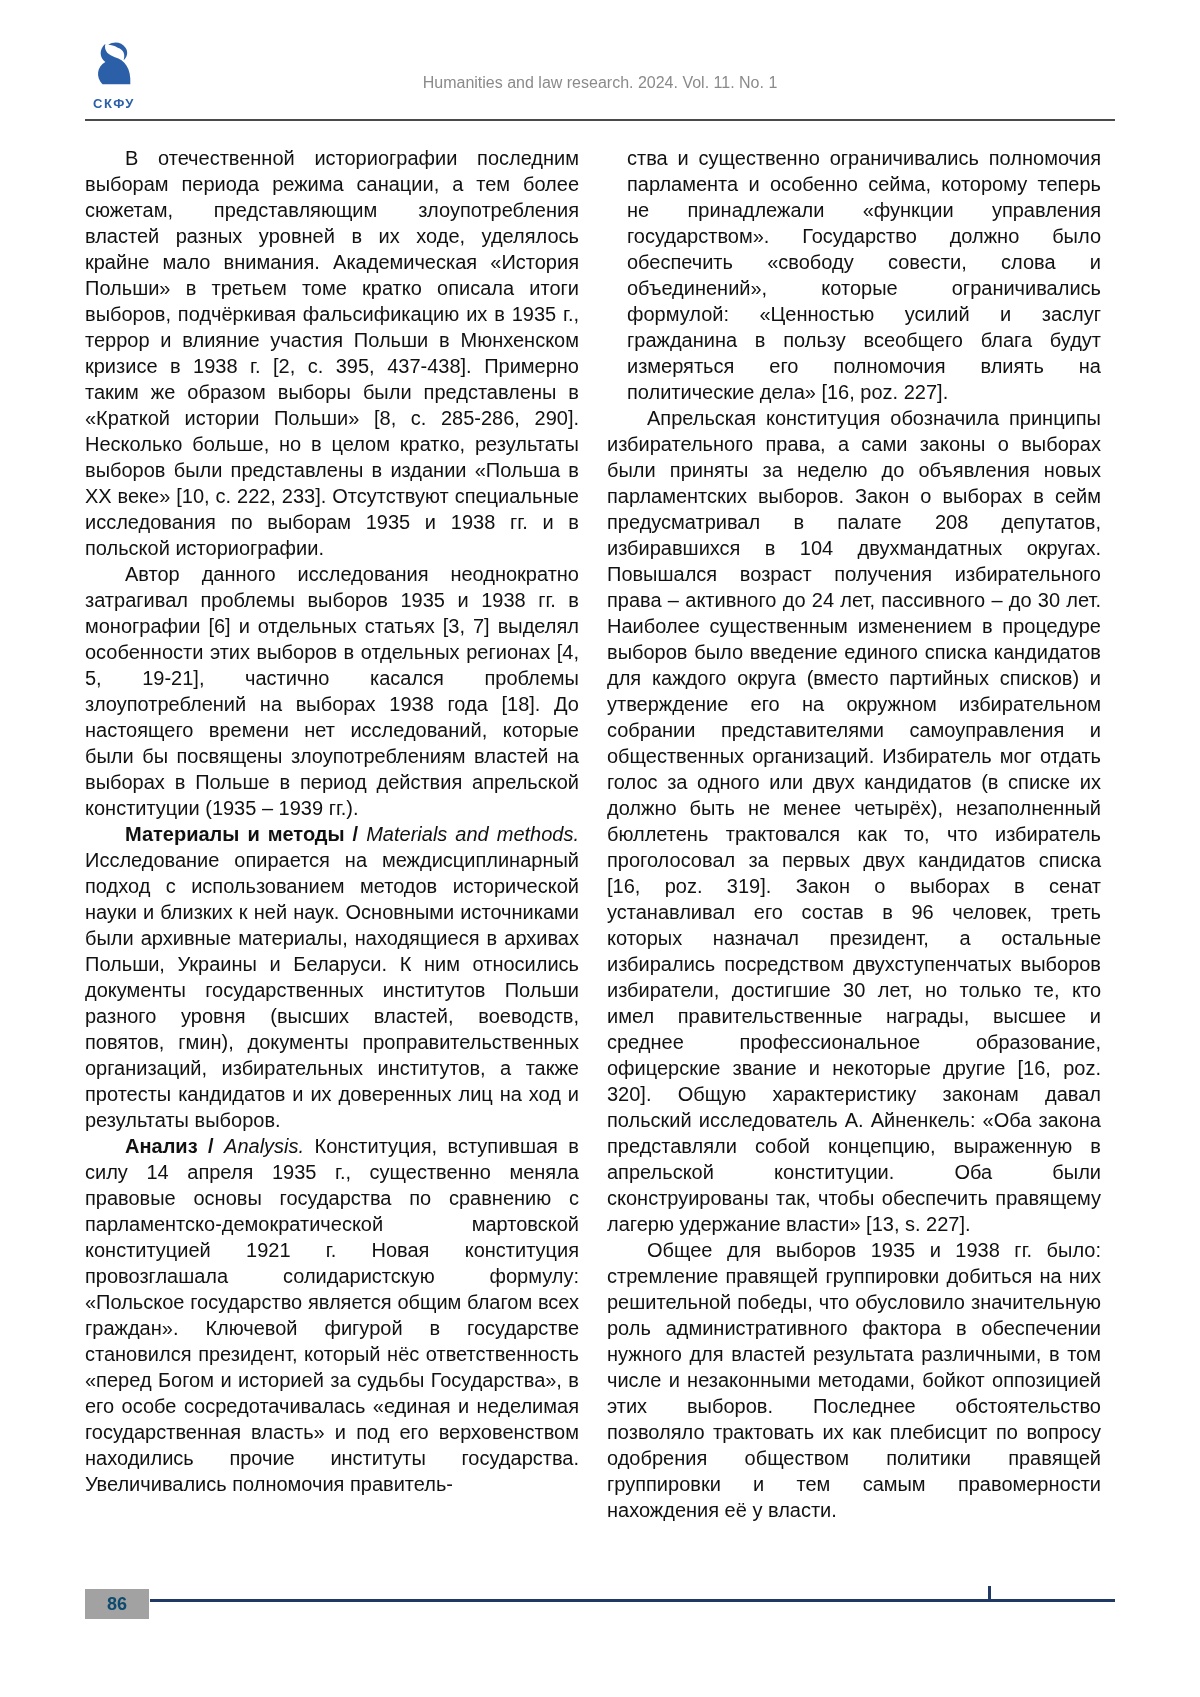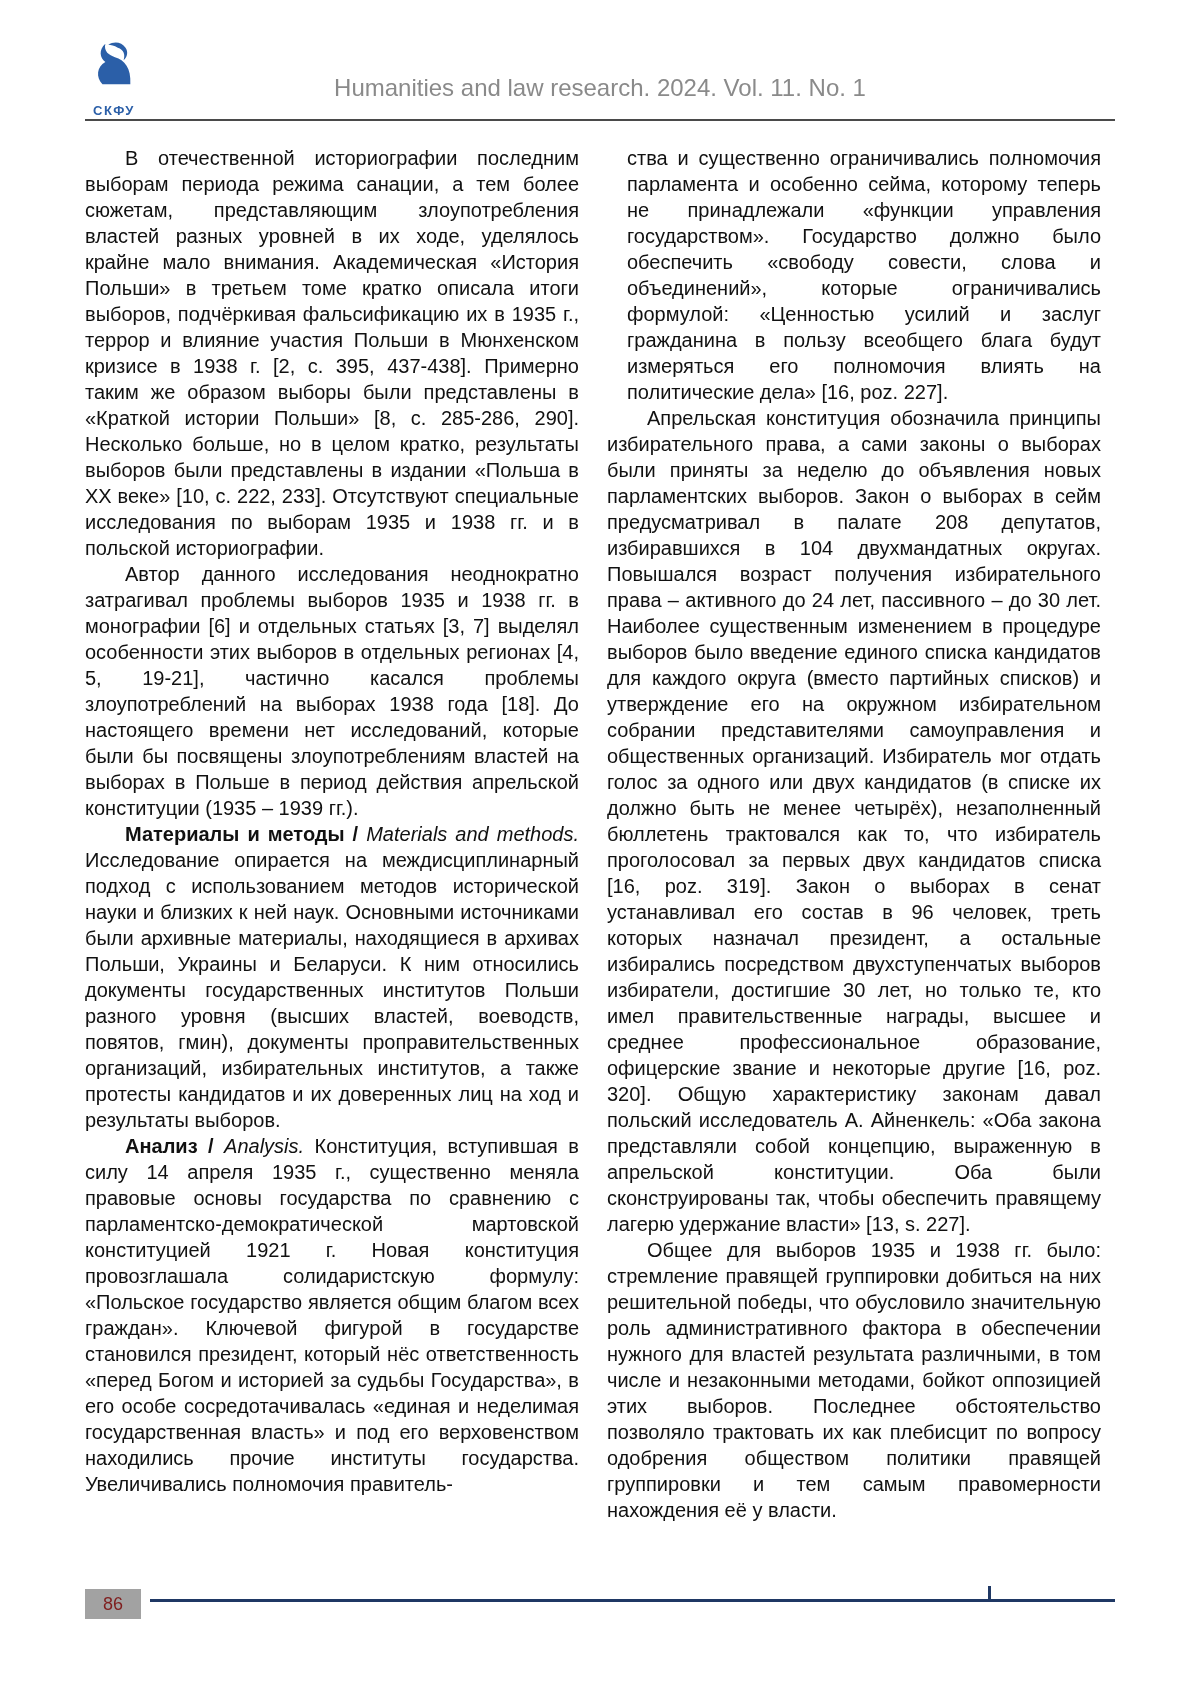--- a/index.html
+++ b/index.html
@@ -9,45 +9,45 @@
     font-family: "Liberation Sans", sans-serif;
     position: relative;
     overflow: hidden;
   }
   .page { position: absolute; inset: 0; }
 
   
   .header { position: absolute; left: 85px; right: 85px; top: 0; height: 119px; }
   .logo { position: absolute; left: 0; top: 40px; width: 58px; text-align: center; }
   .logo svg { display: block; margin: 0 auto; }
-  .logo-acronym { color: #2b5fa8; font-size: 13px; font-weight: bold; letter-spacing: 1.5px; margin-top: 15px; }
-  .journal-title { position: absolute; left: 0; right: 0; top: 74px; text-align: center; color: #8a8a8a; font-size: 24px; }
+  .logo-acronym { color: #2b5fa8; font-size: 13px; font-weight: bold; letter-spacing: 1.5px; margin-top: 8px; }
+  .journal-title { position: absolute; left: 0; right: 0; top: 74px; text-align: center; color: #8a8a8a; font-size: 16px; }
   .header-rule { position: absolute; left: 85px; top: 119px; width: 1030px; height: 2px; background: #4a4a4a; }
 
   
   .columns { position: absolute; left: 85px; top: 145px; width: 1030px; display: flex; gap: 28px; }
   .col {
     width: 494px;
     font-size: 20px; line-height: 26px;
     text-align: justify;
     color: #111111;
     hyphens: auto; -webkit-hyphens: auto;
   }
   .para { margin: 0; text-indent: 40px; }
   .para.no-indent { text-indent: 0; margin-left: 20px; }
   .run-n { }
   .run-b { font-weight: bold; }
   .run-bi { font-weight: normal; font-style: italic; }
 
   
   .page-number {
     position: absolute; left: 85px; top: 1589px;
-    width: 56px; height: 30px;
-    background: #a2a2a2; color: #7f1d1d;
-    font-weight: normal; font-size: 18px;
+    width: 64px; height: 30px;
+    background: #a2a2a2; color: #0c4a6e;
+    font-weight: bold; font-size: 18px;
     display: flex; align-items: center; justify-content: center;
   }
   .footer-rule { position: absolute; left: 150px; top: 1599px; width: 965px; height: 3px; background: #1f3864; }
   .footer-tick { position: absolute; left: 838px; bottom: 3px; width: 3px; height: 13px; background: #1f3864; }
 </style>
 </head>
 <body>
 
 <div class="page">
 

